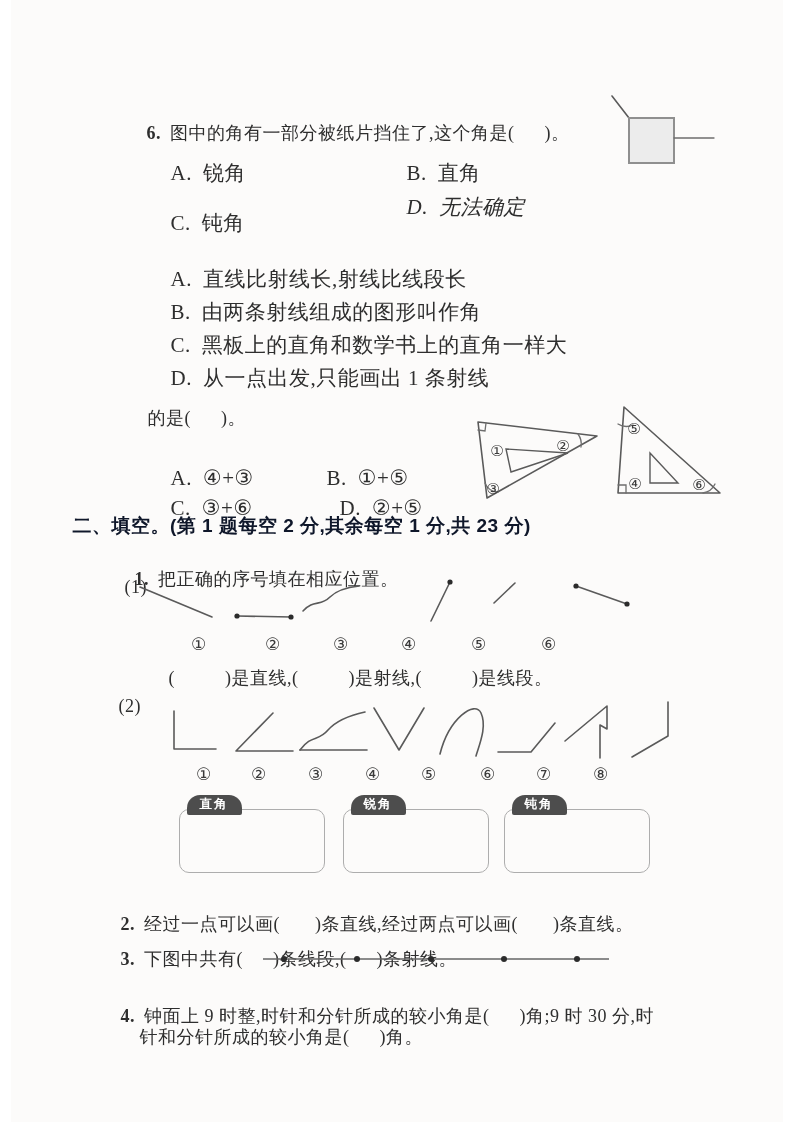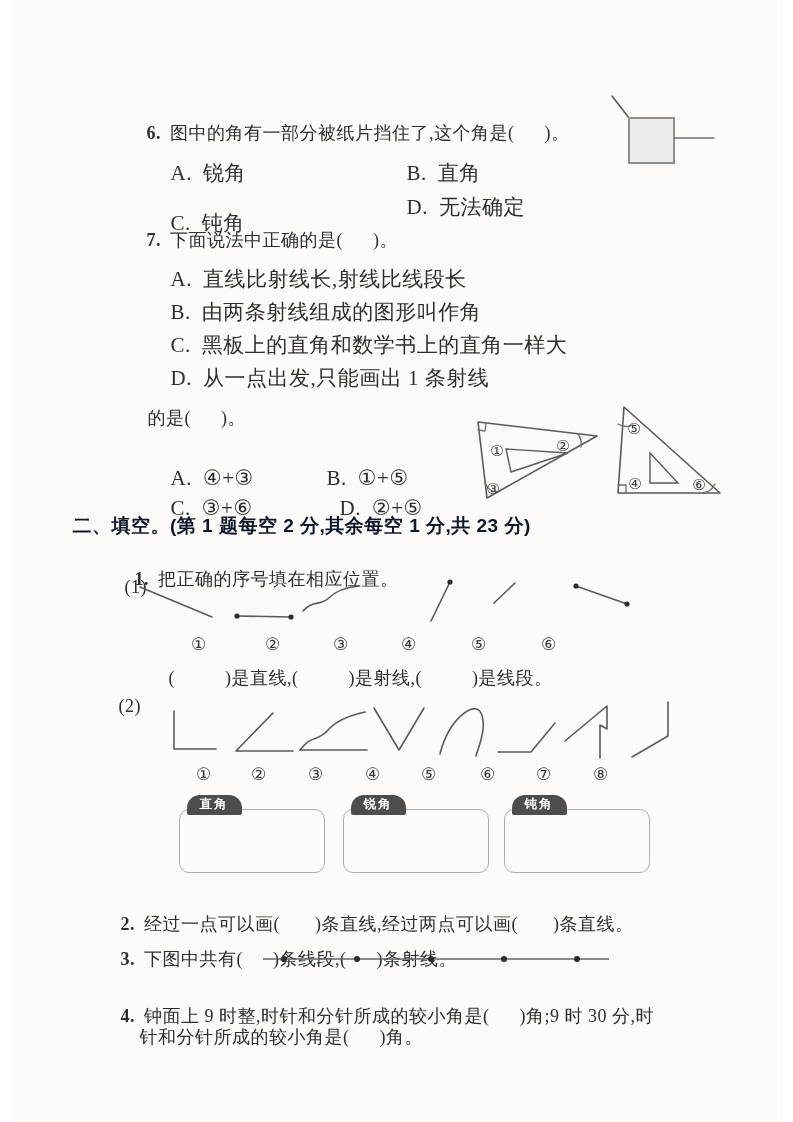--- a/index.html
+++ b/index.html
@@ -46,32 +46,29 @@
   </div>
   <div class="abs opt" style="left:137px;top:134px;">
     <span class="ol">A.</span><span>锐角</span>
   </div>
   <div class="abs opt" style="left:373px;top:134px;">
     <span class="ol">B.</span><span>直角</span>
   </div>
   <div class="abs opt" style="left:137px;top:184px;">
     <span class="ol">C.</span><span>钝角</span>
   </div>
-  <div class="abs opt" style="left:373px;top:168px;">
+  <div class="abs opt" style="left:373px;top:168px;font-style:italic;">
     <span class="ol">D.</span><span>无法确定</span>
   </div>
   <svg class="abs" style="left:593px;top:88px;" width="125" height="80" viewBox="0 0 125 80">
     <line x1="25" y1="30" x2="8" y2="8" class="stroke"></line>
     <rect x="25" y="30" width="45" height="45" fill="#ececec" stroke="#8f8f8f" stroke-width="2"></rect>
     <line x1="70" y1="50" x2="110" y2="50" class="thin"></line>
   </svg>
 
-  <div class="abs qline" style="left:116px;top:207px;">
-    <span class="qnum">7.</span><span>下面说法中正确的是(      )。</span>
-  </div>
   <div class="abs opt" style="left:137px;top:240px;">
     <span class="ol">A.</span><span>直线比射线长,射线比线段长</span>
   </div>
   <div class="abs opt" style="left:137px;top:273px;">
     <span class="ol">B.</span><span>由两条射线组成的图形叫作角</span>
   </div>
   <div class="abs opt" style="left:137px;top:306px;">
     <span class="ol">C.</span><span>黑板上的直角和数学书上的直角一样大</span>
   </div>
   <div class="abs opt" style="left:137px;top:339px;">

